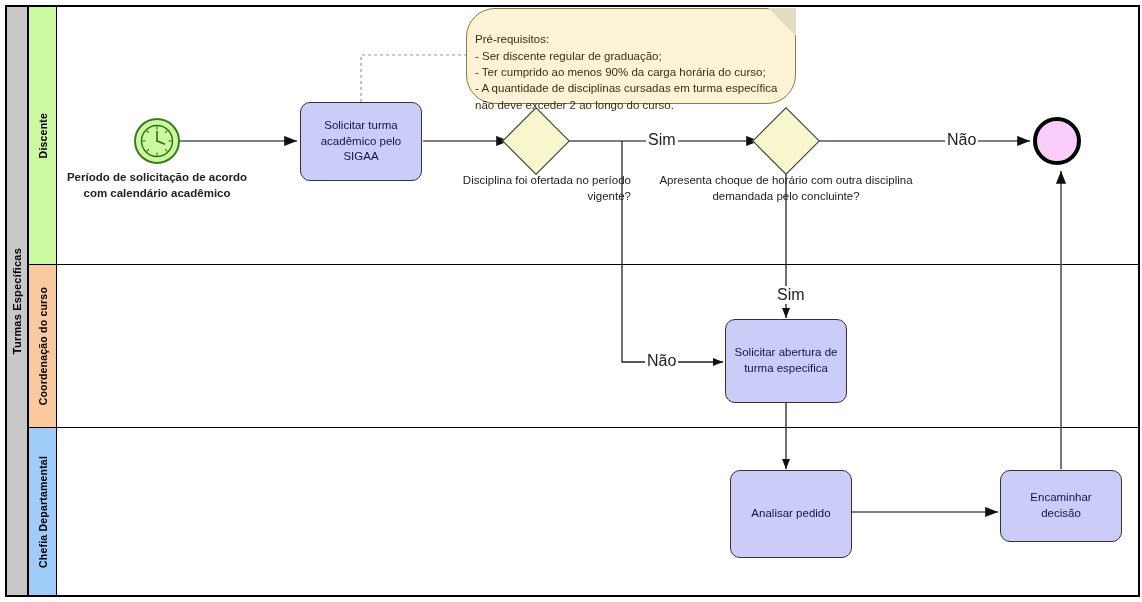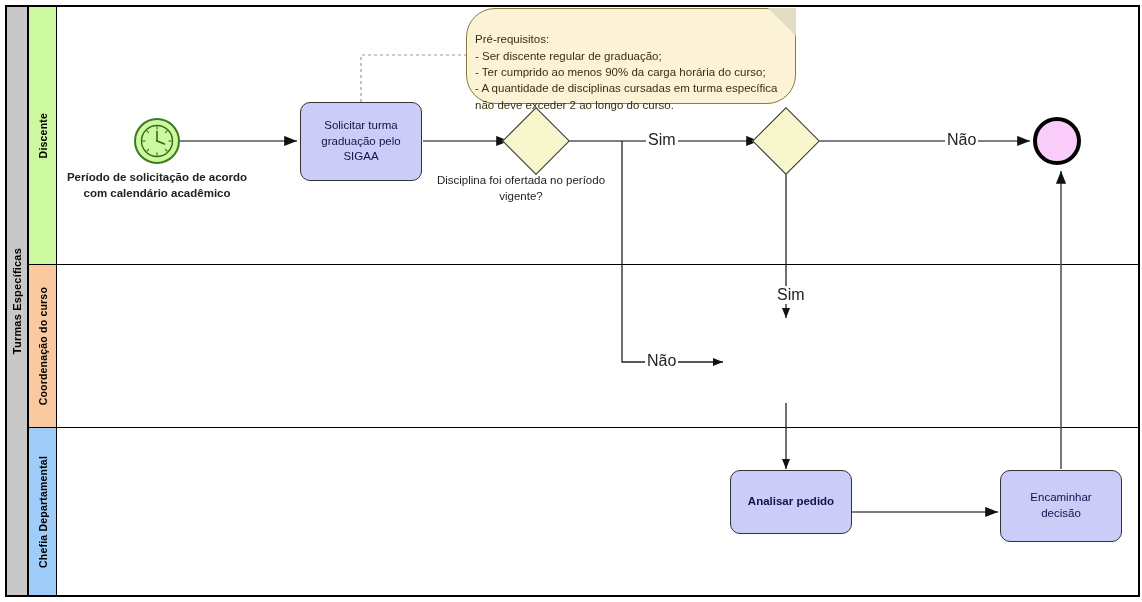--- a/index.html
+++ b/index.html
@@ -317,32 +317,36 @@
         </g>
         <g stroke="#2f6b14" stroke-width="1.6" stroke-linecap="round">
           <line x1="21" y1="21" x2="21" y2="11.5"></line>
           <line x1="21" y1="21" x2="28.5" y2="24"></line>
         </g>
       </svg>
     </div>
     <div class="start-label" style="left:57px; top:170px; width:200px;">Período de solicitação de acordo com calendário acadêmico</div>
 
     <div class="task" style="left:300px; top:102px; width:122px; height:79px;">
-      <span>Solicitar turma graduação pelo SIGAA</span>
+      <span>Solicitar turma acadêmico pelo SIGAA</span>
     </div>
 
     <div class="gateway" style="left:512px; top:117px;"></div>
-    <div class="gw-label" style="left:426px; top:173px; width:190px;">Disciplina foi ofertada no período vigente?</div>
+    <div class="gw-label" style="left:441px; top:173px; width:190px;text-align:right;">Disciplina foi ofertada no período vigente?</div>
 
     <div class="gateway" style="left:762px; top:117px;"></div>
+    <div class="gw-label" style="left:640px; top:173px; width:292px;">Apresenta choque de horário com outra disciplina demandada pelo concluinte?</div>
 
     <div class="end-event" style="left:1033px; top:117px;"></div>
 
-
-    <div class="task" style="left:730px; top:470px; width:122px; height:64px;font-weight:bold;">
+    <div class="task" style="left:725px; top:319px; width:122px; height:84px;">
+      <span>Solicitar abertura de turma especifica</span>
+    </div>
+
+    <div class="task" style="left:730px; top:470px; width:122px; height:88px;">
       <span>Analisar pedido</span>
     </div>
 
     <div class="task" style="left:1000px; top:470px; width:122px; height:72px;">
       <span>Encaminhar decisão</span>
     </div>
 
     <div class="flow-label" style="left:646px; top:131px;">Sim</div>
     <div class="flow-label" style="left:645px; top:352px;">Não</div>
     <div class="flow-label" style="left:945px; top:131px;">Não</div>

